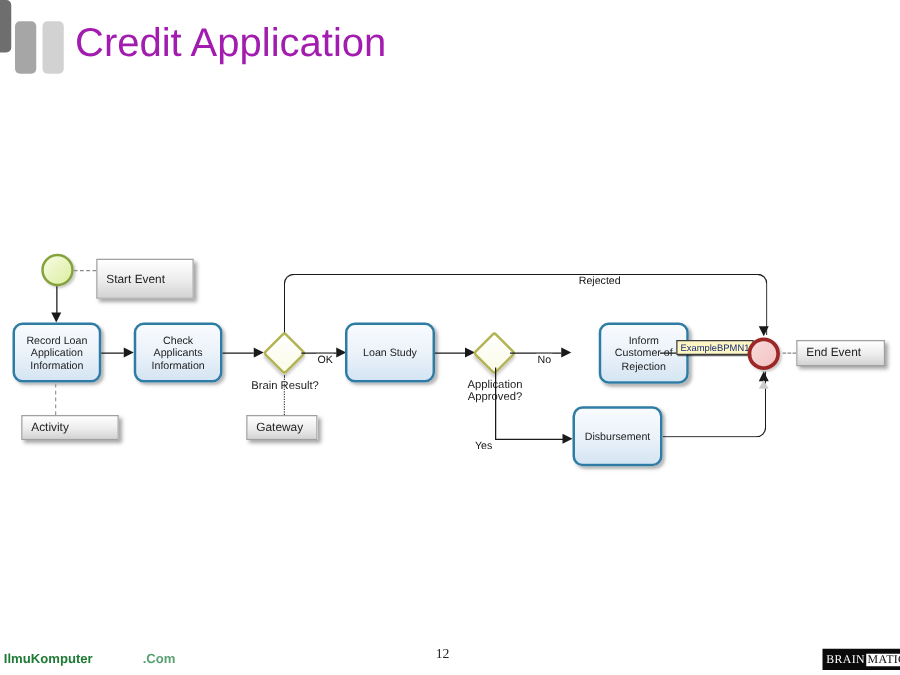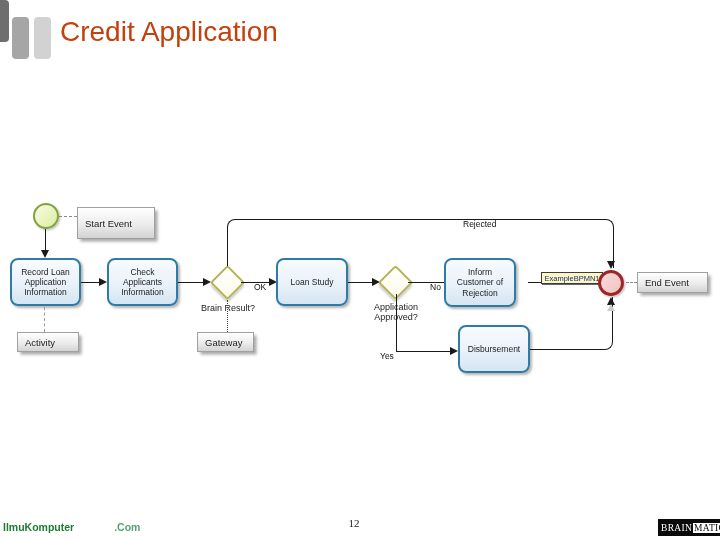--- a/index.html
+++ b/index.html
@@ -4,32 +4,32 @@
 <style>
   html,body{margin:0;padding:0;background:#fff;}
   #slide{position:relative;width:720px;height:540px;background:#ffffff;overflow:hidden;
          font-family:"Liberation Sans",sans-serif;}
 
   
   .hdr-sq{position:absolute;border-radius:4px;}
   #sq1{left:0;top:17;width:9px;height:42px;background:#6e6e6e;border-radius:0 4px 4px 0;}
   #sq2{left:12px;top:17px;width:17px;height:42px;background:#a6a6a6;}
   #sq3{left:34px;top:17px;width:17px;height:42px;background:#d2d2d2;}
-  #title{position:absolute;left:60px;top:16px;font-size:28px;color:#c2410c;letter-spacing:0;}
+  #title{position:absolute;left:60px;top:16px;font-size:32px;color:#a21caf;letter-spacing:0;}
 
   
   .task{position:absolute;border:2px solid var(--task-border,#2e7ca5);border-radius:8px;
         background:linear-gradient(180deg,#f8fbfe 0%,#e9f1f9 55%,#d5e5f3 100%);
         box-shadow:2px 2px 2.5px rgba(110,110,110,.5);
         display:flex;align-items:center;justify-content:center;text-align:center;
         font-size:8.5px;line-height:1.2;color:#222;white-space:pre-line;box-sizing:border-box;}
   #task-record{left:10px;top:258px;width:71px;height:48px;}
   #task-check{left:107px;top:258px;width:71px;height:48px;}
   #task-loan{left:276px;top:258px;width:72px;height:48px;}
-  #task-inform{left:444px;top:258px;width:72px;height:49px;}
+  #task-inform{left:479px;top:258px;width:72px;height:49px;}
   #task-disb{left:458px;top:325px;width:72px;height:48px;}
 
   .gateway{position:absolute;width:21px;height:21px;transform:rotate(45deg);
            border:2px solid var(--gateway-border,#b3b354);border-radius:3px;
            background:linear-gradient(135deg,#ffffff,var(--gateway-fill,#fbfbe8));
            box-shadow:2px 2px 2px rgba(120,120,120,.35);box-sizing:content-box;}
   #gw1{left:215px;top:270px;}
   #gw2{left:383px;top:270px;}
   .gw-label{position:absolute;text-align:center;font-size:9px;color:#1c1c1c;white-space:pre-line;line-height:1.15;}
   #gw1-label{left:186px;top:303px;width:84px;}
@@ -42,21 +42,21 @@
   #end-event{position:absolute;left:598px;top:270px;width:20px;height:20px;border-radius:50%;
              border:3px solid var(--end-border,#9c2727);
              background:linear-gradient(135deg,#f8dada,var(--end-fill,#f3c2c2));
              box-shadow:1.5px 1.5px 2px rgba(120,120,120,.4);}
 
   .note{position:absolute;border:1px solid #a0a0a0;
         background:linear-gradient(180deg,#ffffff 0%,#ececec 55%,#d3d3d3 100%);
         box-shadow:2.5px 2.5px 3px rgba(0,0,0,.35);
         font-size:9.5px;color:#222;display:flex;align-items:center;padding-left:7px;box-sizing:border-box;}
   #note-start{left:77px;top:207px;width:78px;height:32px;}
-  #note-activity{left:17px;top:332px;width:62px;height:20px;}
+  #note-activity{left:17px;top:332px;width:78px;height:20px;}
   #note-gateway{left:197px;top:332px;width:57px;height:20px;}
   #note-end{left:637px;top:272px;width:71px;height:21px;}
 
   #tooltip{position:absolute;left:541px;top:272px;width:62px;height:12px;
            background:#fbf6c3;border:1px solid #3c3c3c;box-shadow:1px 1px 0 rgba(0,0,0,.6);
            font-size:7.5px;color:#1b2c74;display:flex;align-items:center;justify-content:center;box-sizing:border-box;}
 
   
   .h-line{position:absolute;border-top:1px solid var(--edge-line,#1a1a1a);height:0;}
   .v-line{position:absolute;border-left:1px solid var(--edge-line,#1a1a1a);width:0;}

